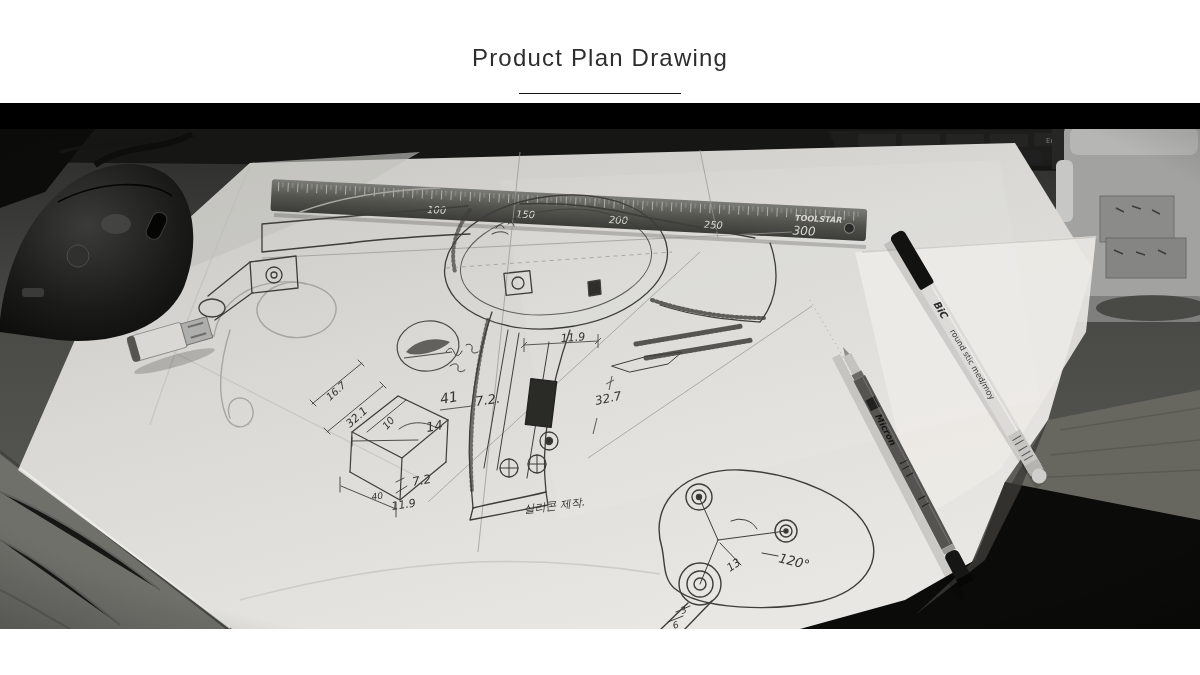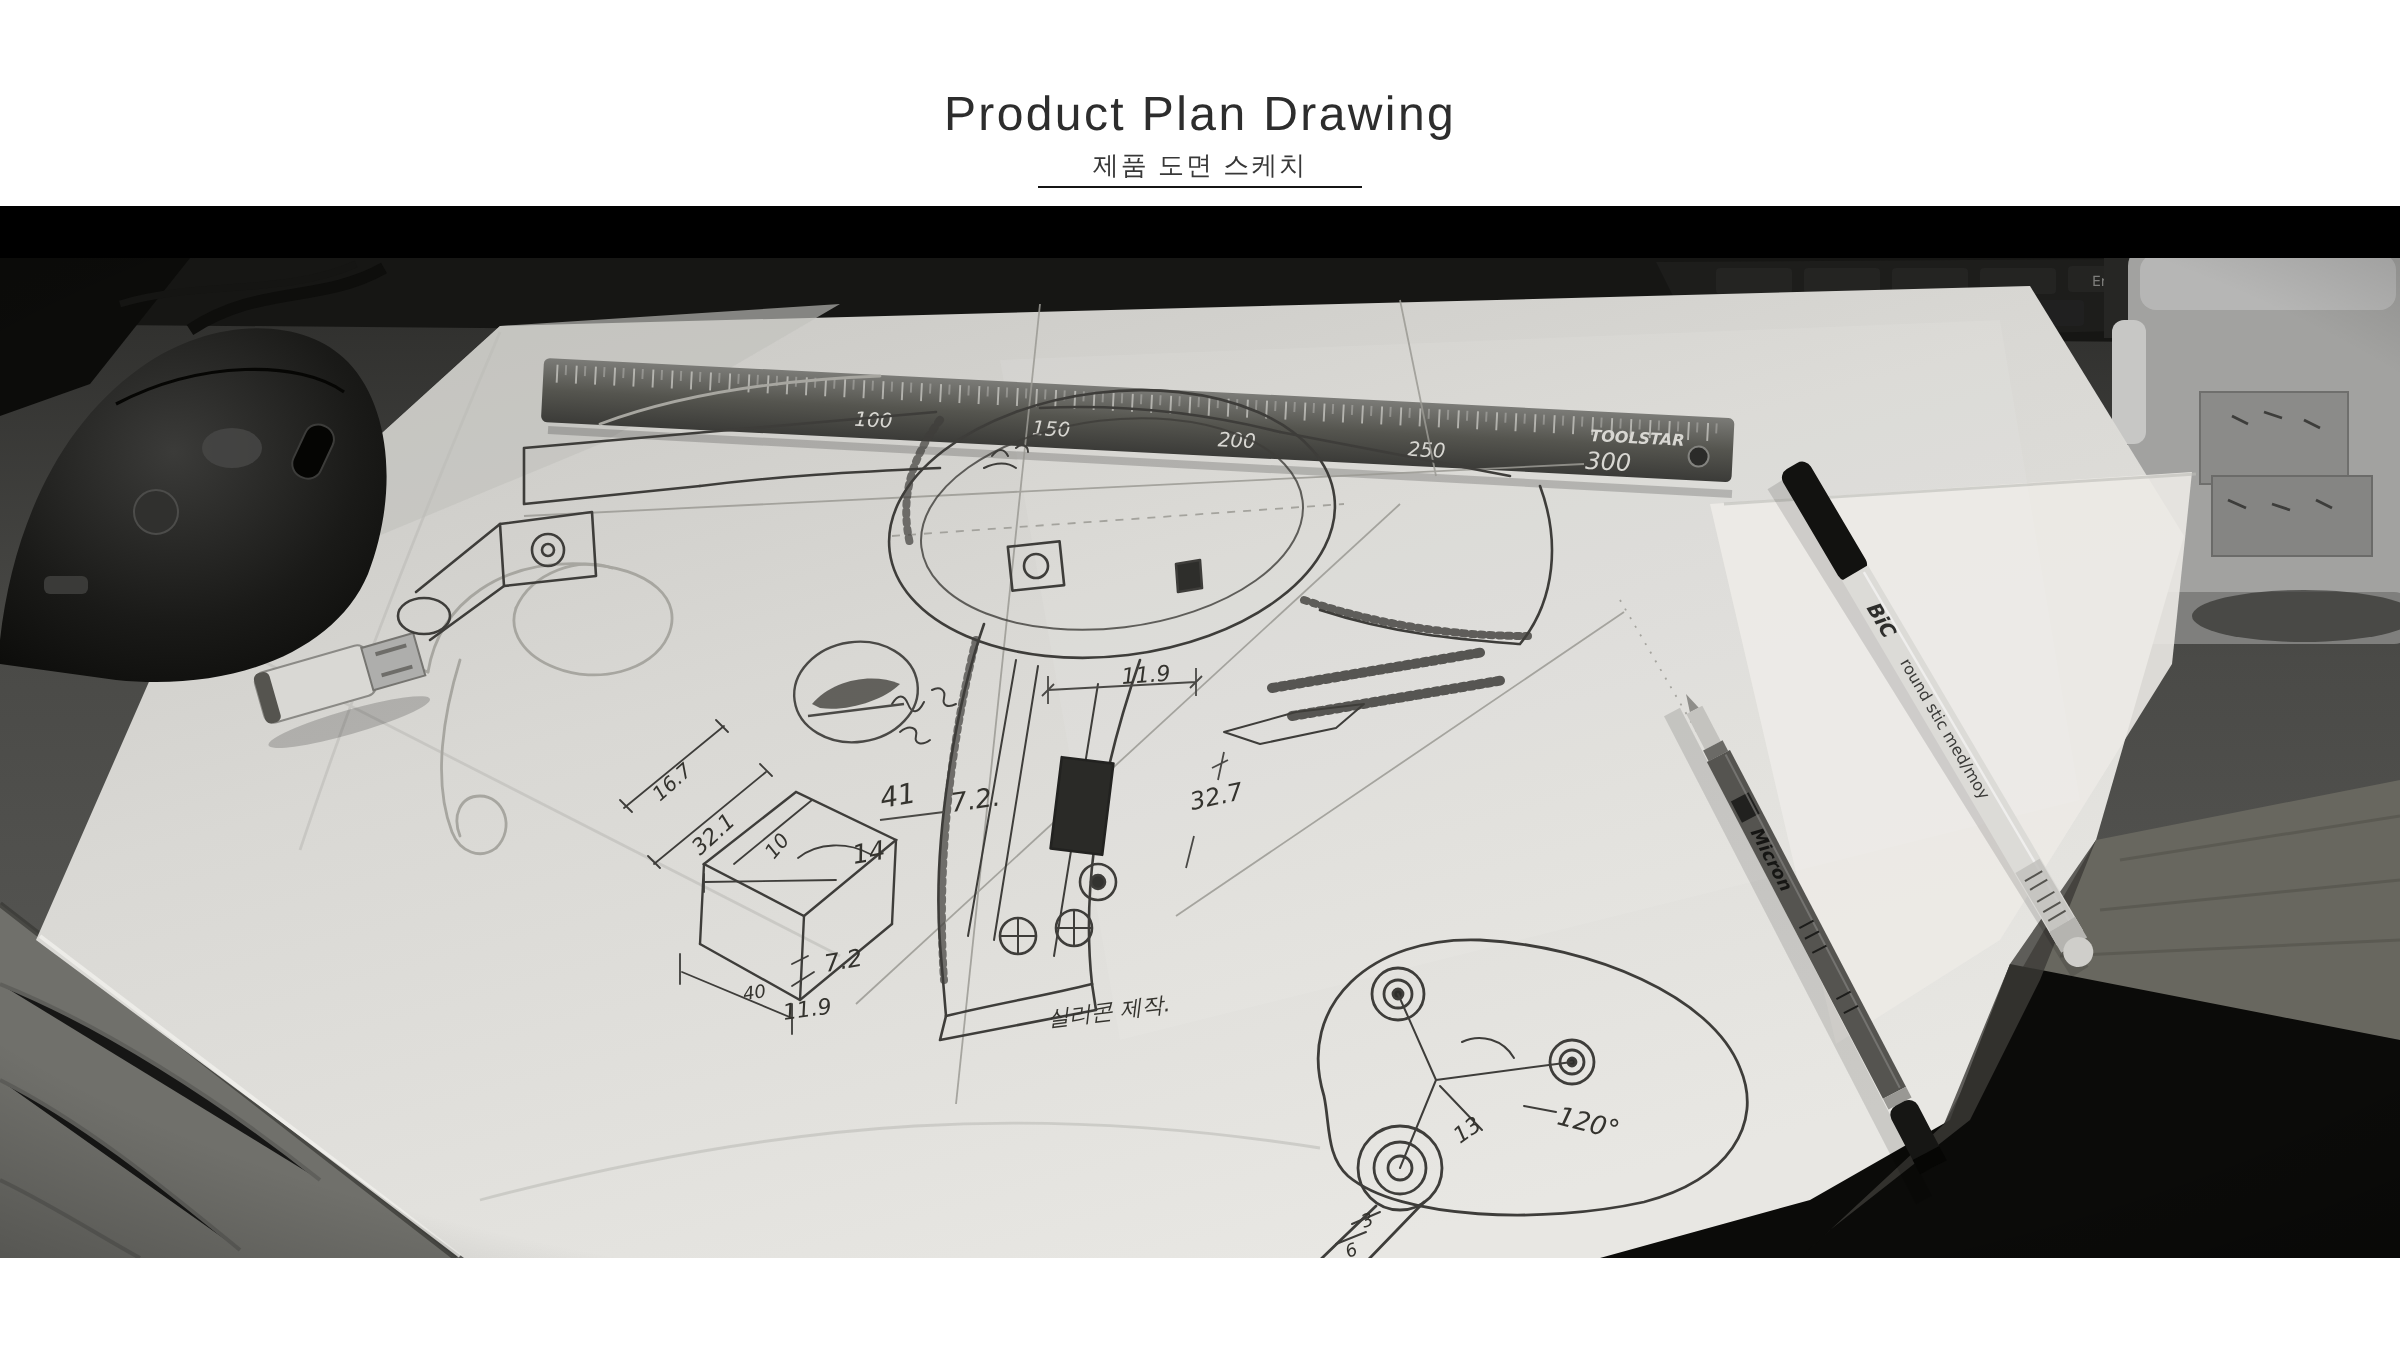--- a/index.html
+++ b/index.html
@@ -26,21 +26,20 @@
   .rt{font-family:"DejaVu Sans",sans-serif;font-style:italic;fill:#d8d7d2;}
   .pt{font-family:"DejaVu Sans",sans-serif;}
 </style>
 </head>
 <body>
 
 <div class="slide">
 
   <div class="header">
     <div class="title">Product Plan Drawing</div>
-    <div class="subtitle">제품 도면 스케치</div>
     <div class="rule"></div>
   </div>
 
   <div class="band"></div>
 
   <div class="photo">
     <svg width="1200" height="500" viewBox="0 129 1200 500">
       <defs>
         <linearGradient id="deskGrad" x1="0" y1="0" x2="0" y2="1">
           <stop offset="0" stop-color="#2c2c2a"></stop>

